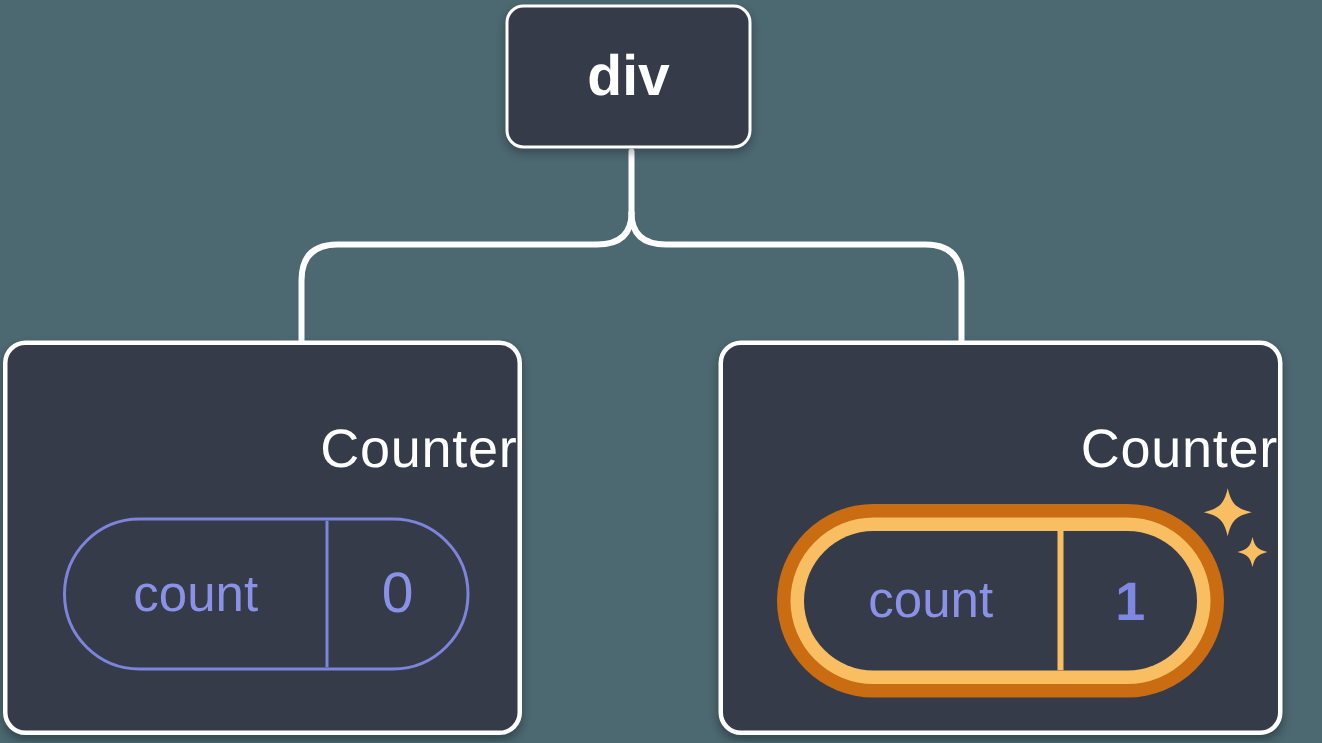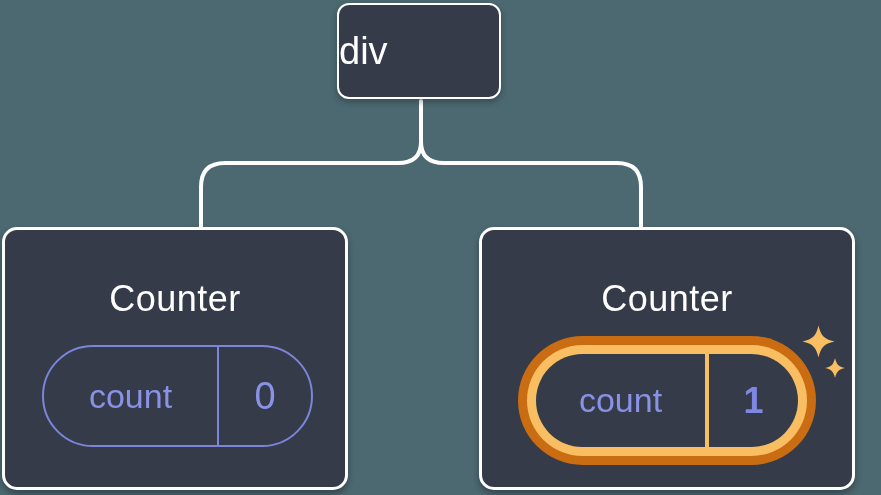--- a/index.html
+++ b/index.html
@@ -19,36 +19,36 @@
     width:881px;height:495px;
     background:var(--bg);
     overflow:hidden;
   }
   .connectors{position:absolute;left:0;top:0;}
   .node-root{
     position:absolute;left:337px;top:3px;width:164px;height:96px;
     background:var(--node);
     border:2.5px solid var(--white);
     border-radius:12px;
-    display:flex;align-items:center;
-    color:var(--white);font-size:38px;font-weight:400;
+    display:flex;align-items:center;justify-content:center;
+    color:var(--white);font-size:38px;font-weight:700;
     box-shadow:0 3px 6px rgba(20,24,33,.35);
   }
   .card{
     position:absolute;top:227px;height:263px;
     background:var(--node);
     border:3px solid var(--white);
     border-radius:15px;
     box-shadow:0 4px 6px rgba(20,24,33,.4);
   }
   .card-left{left:2px;width:346px;}
   .card-right{left:479px;width:376px;}
   .card-title{
     position:absolute;top:48px;left:0;width:100%;
-    text-align:center;
+    text-align:right;
     color:var(--white);font-size:36px;font-weight:500;
     letter-spacing:.5px;
   }
   
   .pill{
     position:absolute;left:37px;top:115px;
     width:271px;height:102px;
     border:2px solid var(--purple-border);
     border-radius:51px;
     display:flex;align-items:stretch;overflow:hidden;

